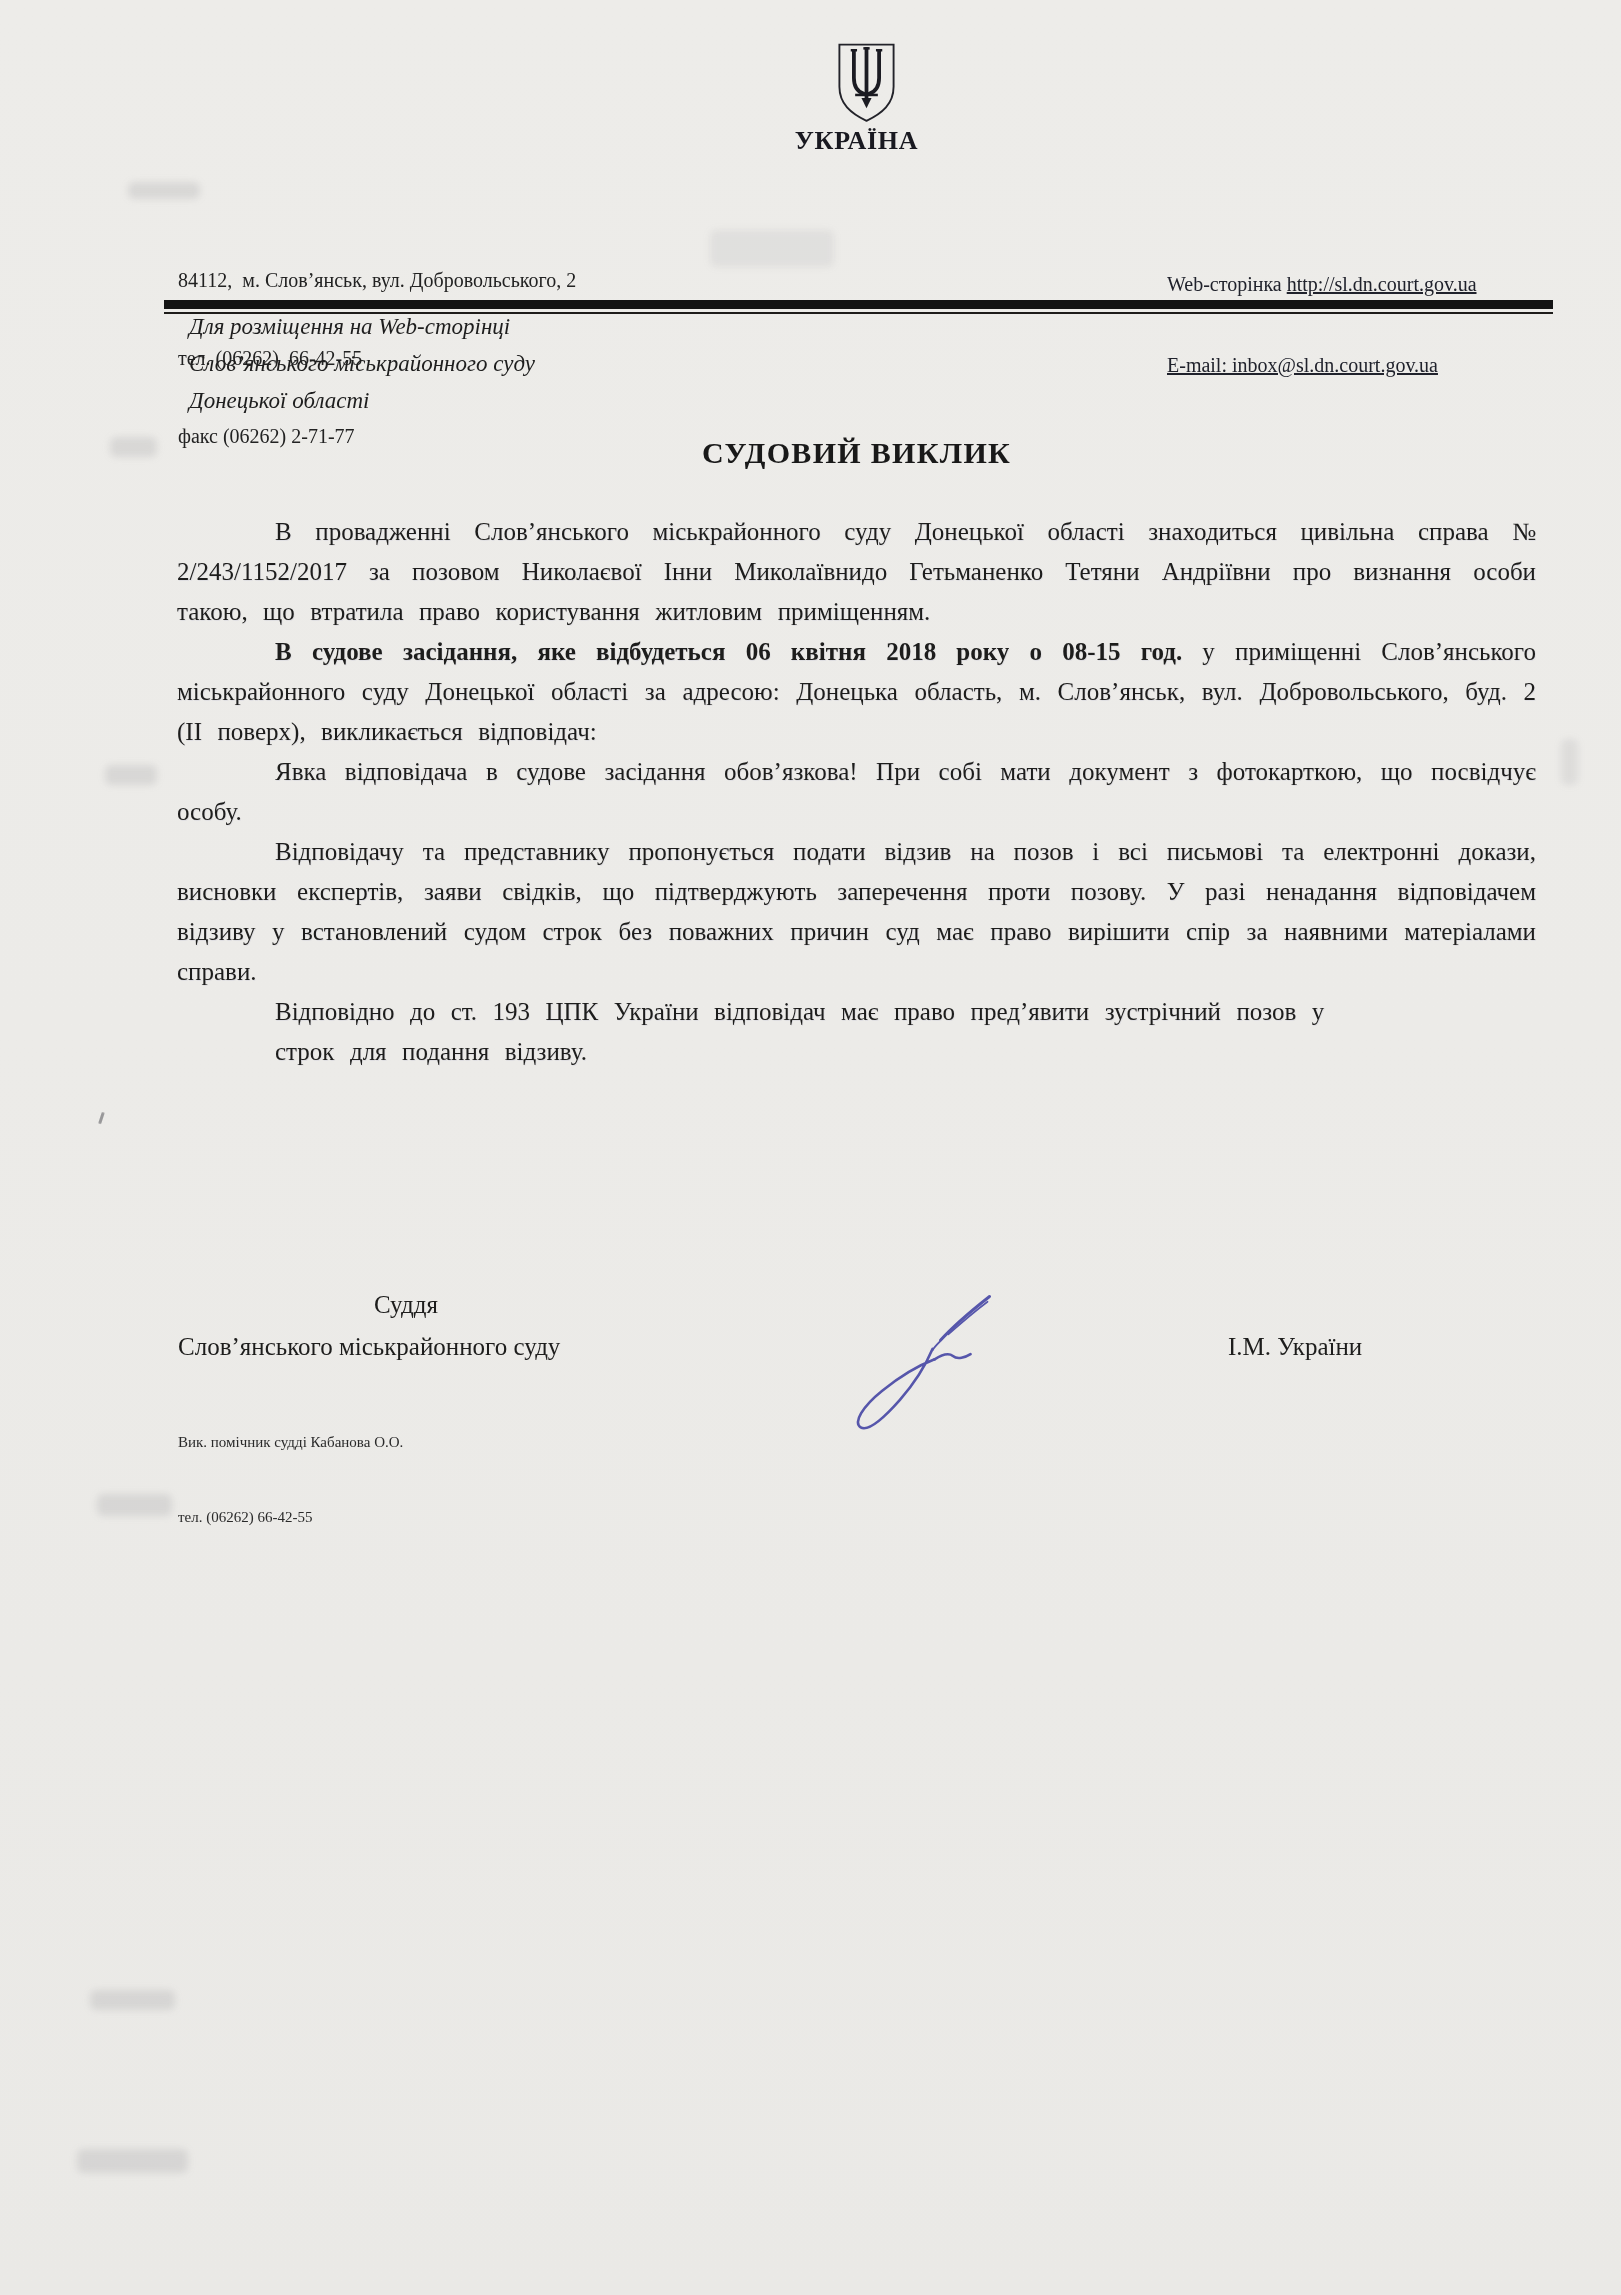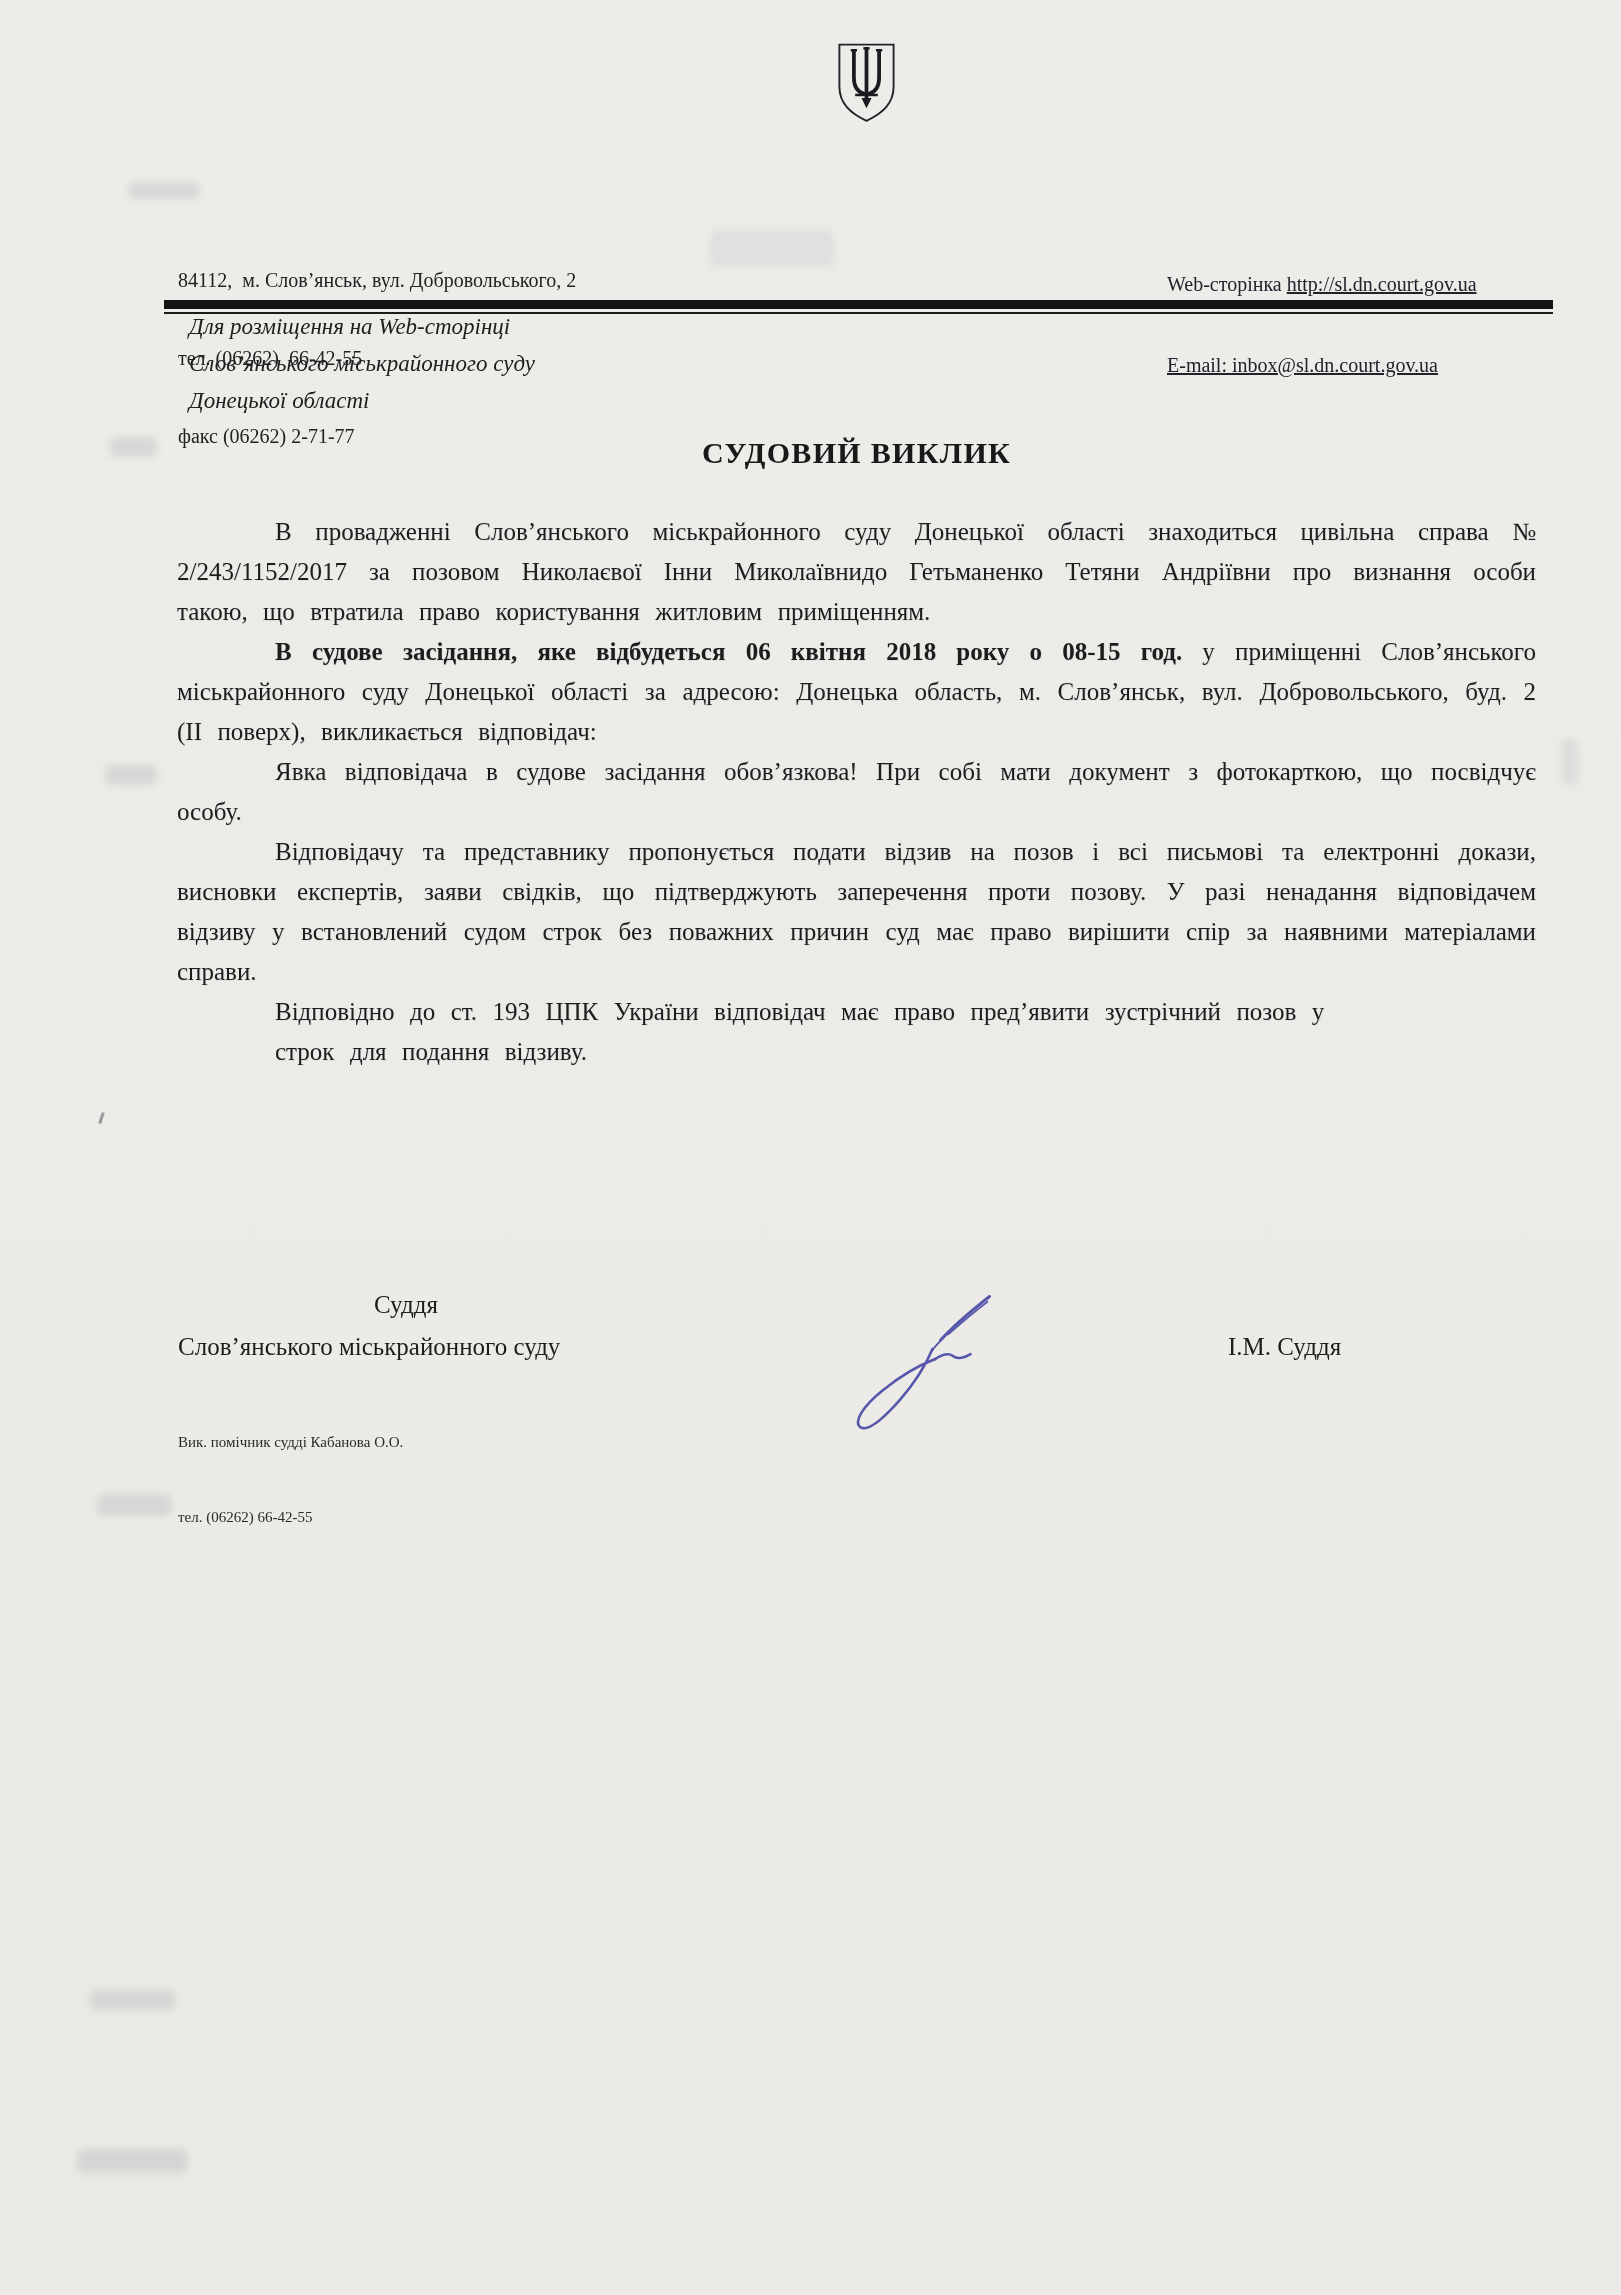--- a/index.html
+++ b/index.html
@@ -97,20 +97,21 @@
     </g>
     <g stroke="#1b1b22" stroke-width="4">
       <path d="M25,12 H35"></path>
         <path d="M45,9 H55"></path>
         <path d="M65,12 H75"></path>
       <path d="M32,83 H68"></path>
     </g>
     <path d="M42,88 L50,104 L58,88 Z" fill="#1b1b22"></path>
   </svg>
 
+  <div class="country">УКРАЇНА</div>
 
   <div class="contact-left">
     <div>84112,  м. Слов’янськ, вул. Добровольського, 2</div>
     <div>тел. (06262)  66-42-55</div>
     <div>факс (06262) 2-71-77</div>
   </div>
 
   <div class="contact-right">
     <div><span>Web-сторінка </span><span class="u">http://sl.dn.court.gov.ua</span></div>
     <div class="u">E-mail: inbox@sl.dn.court.gov.ua</div>
@@ -135,21 +136,21 @@
     <p>Явка відповідача в судове засідання обов’язкова! При собі мати документ з фотокарткою, що посвідчує особу.</p>
     <p>Відповідачу та представнику пропонується подати відзив на позов і всі письмові та електронні докази, висновки експертів, заяви свідків, що підтверджують заперечення проти позову. У разі ненадання відповідачем відзиву у встановлений судом строк без поважних причин суд має право вирішити спір за наявними матеріалами справи.</p>
     <p class="hang">
         <span>Відповідно до ст. 193 ЦПК України відповідач має право пред’явити зустрічний позов у</span>
         <span>строк для подання відзиву.</span>
       </p>
   </div>
 
   <div class="sig-judge-label">Суддя</div>
   <div class="sig-judge-court">Слов’янського міськрайонного суду</div>
-  <div class="sig-judge-name">І.М. Суддя</div>
+  <div class="sig-judge-name">І.М. України</div>
 
   <svg class="signature" viewBox="0 0 240 230" fill="none" stroke="#4a4aa6" stroke-linecap="round" opacity="0.92">
     <path d="M224,8 C196,30 168,54 149,75" stroke-width="4.5"></path>
     <path d="M221,16 C201,31 180,49 161,66" stroke-width="2.5"></path>
     <path d="M148,77 C143,82 139,86 137,90" stroke-width="3"></path>
     <path d="M137,88 C126,114 109,141 87,166 C65,191 39,215 27,208 C15,201 30,176 60,152 C90,128 119,112 140,104" stroke-width="4"></path>
     <path d="M140,104 C151,97 162,94 168,99 C175,105 187,101 195,96" stroke-width="4"></path>
   </svg>
 
   <div class="clerk">

